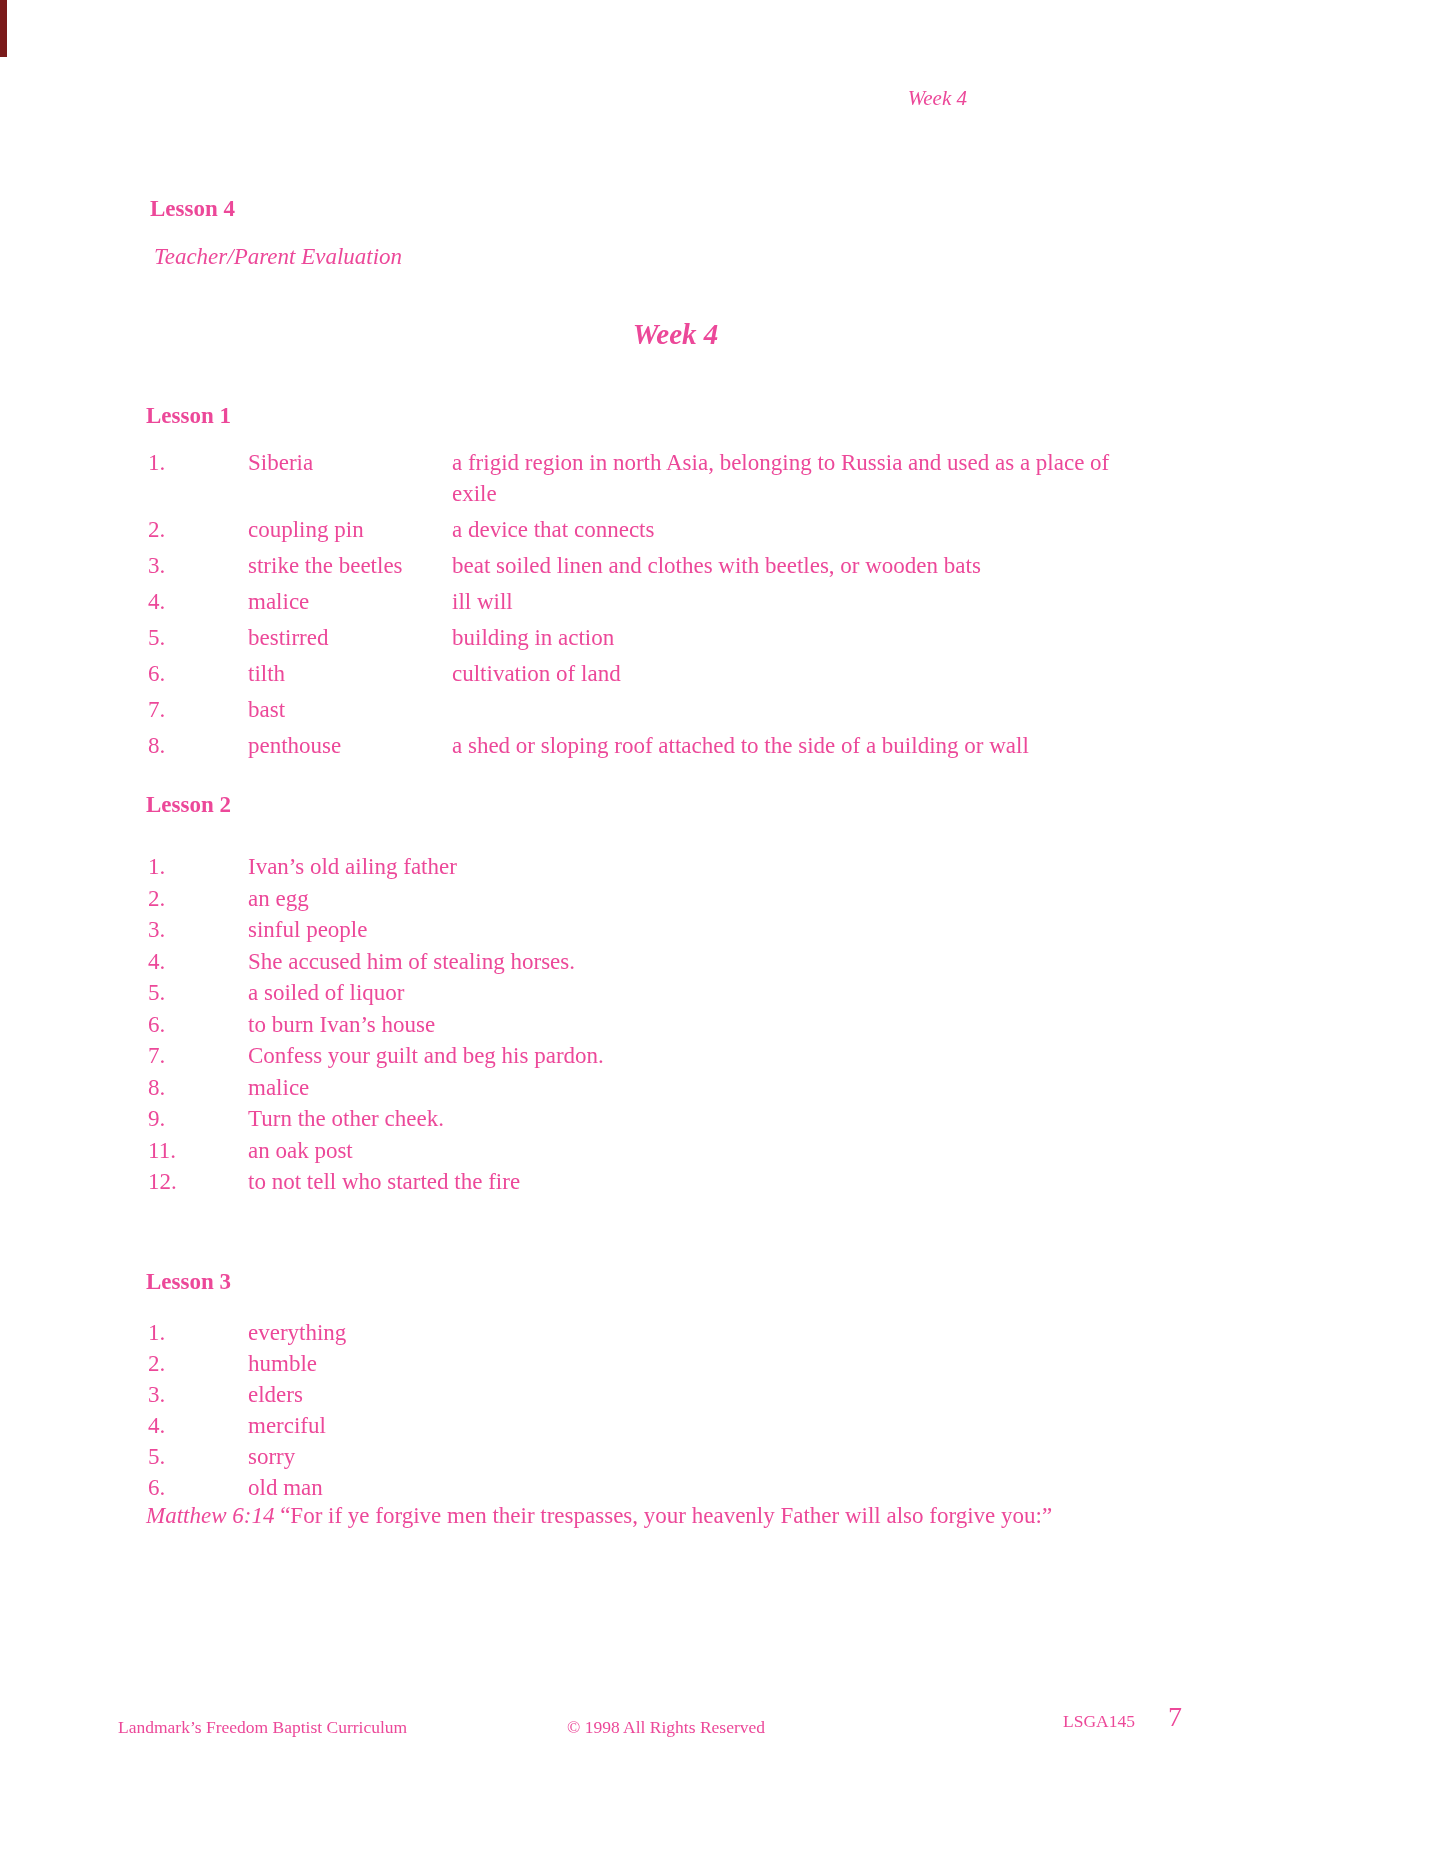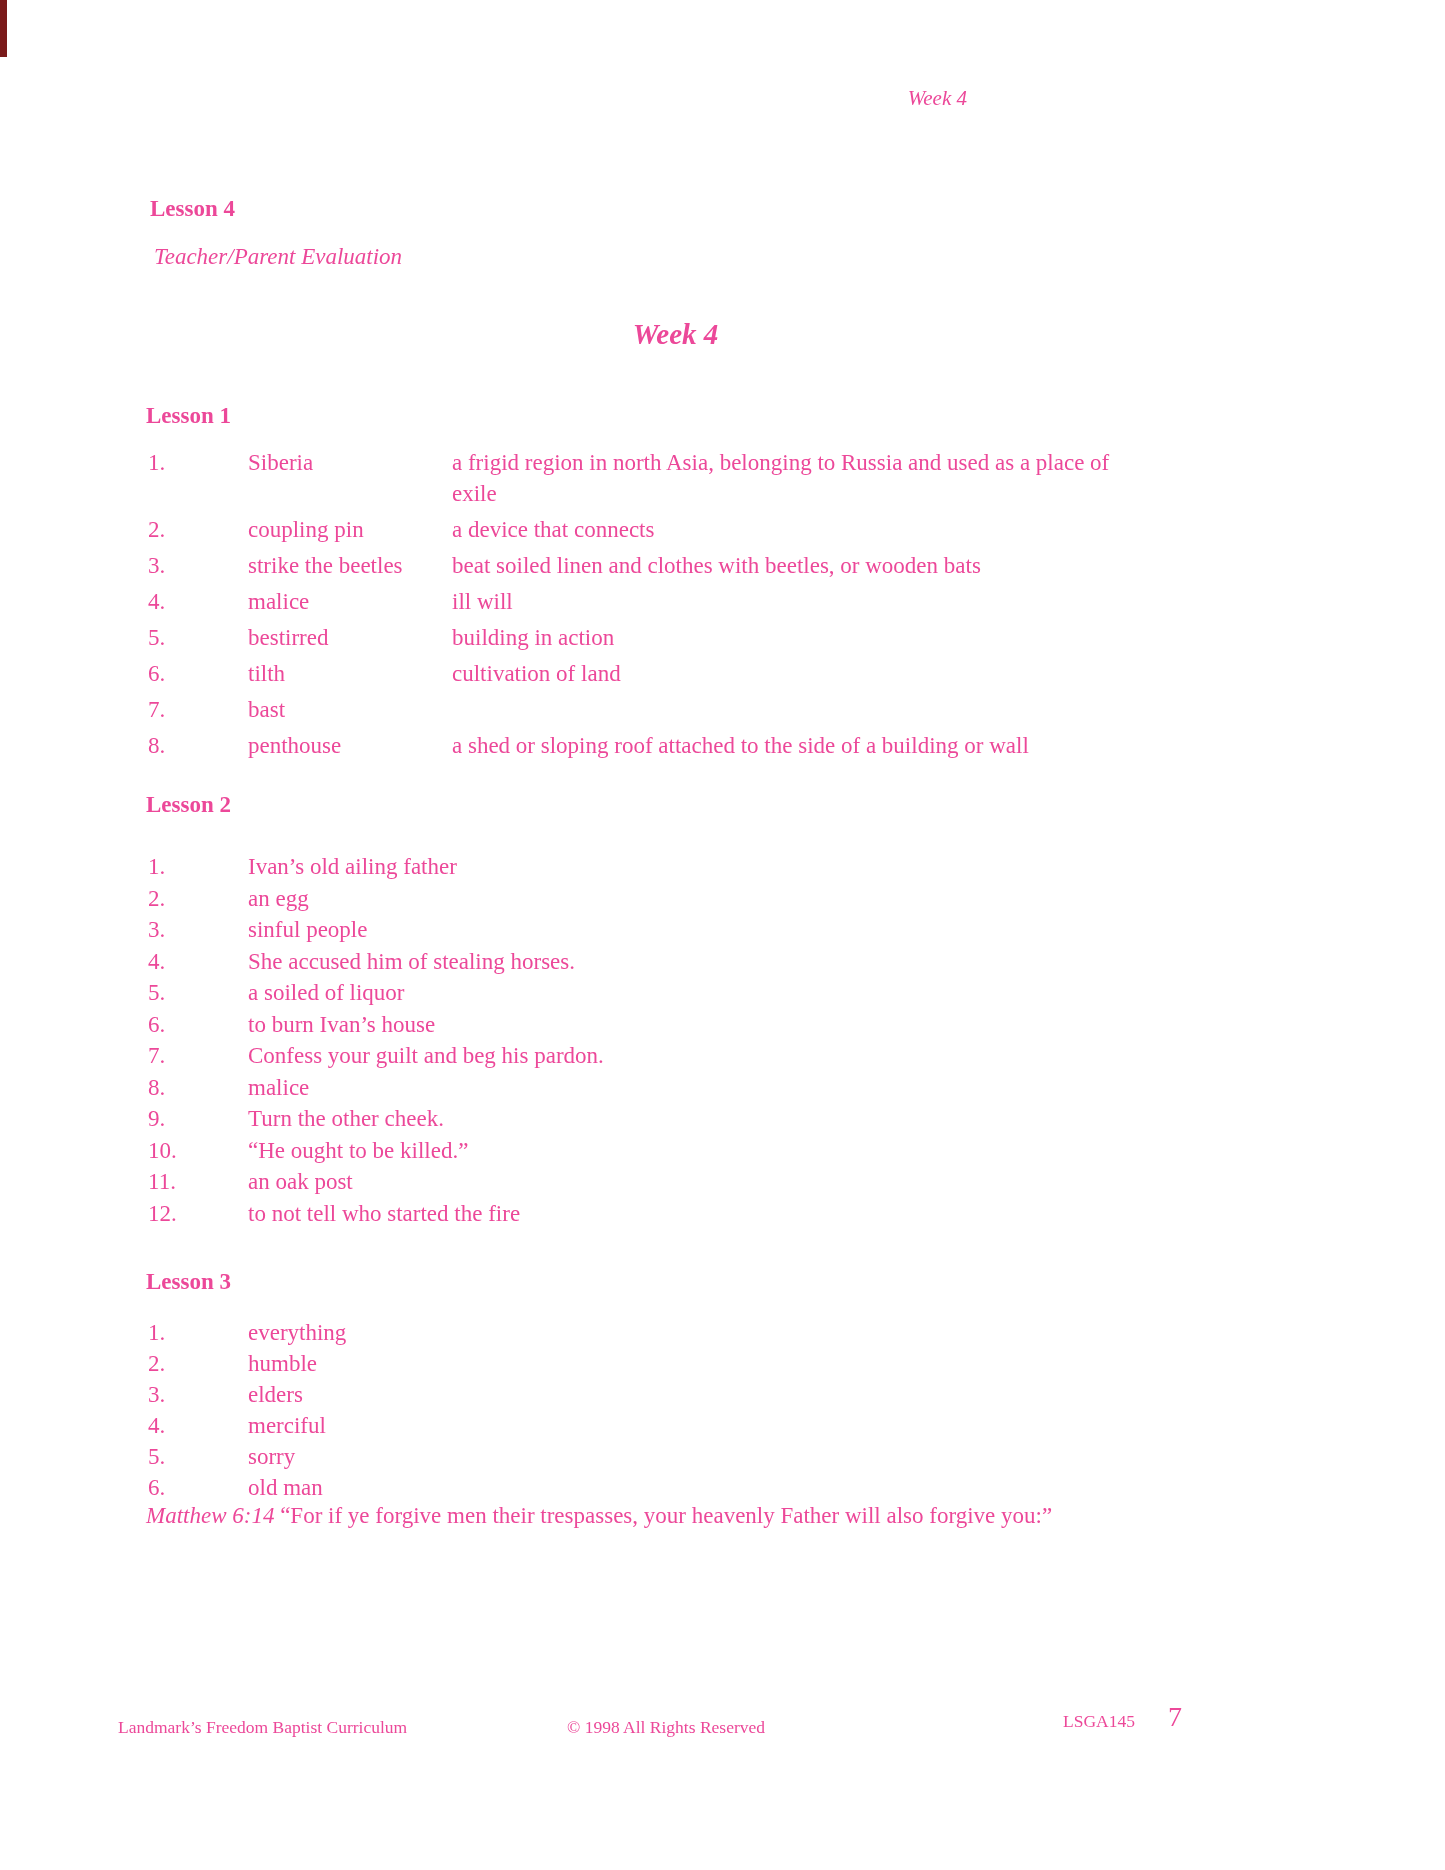--- a/index.html
+++ b/index.html
@@ -174,24 +174,20 @@
   </div>
       <div class="row">
     <span class="cell-num">8.</span>
     <span class="cell-ans">malice</span>
   </div>
       <div class="row">
     <span class="cell-num">9.</span>
     <span class="cell-ans">Turn the other cheek.</span>
   </div>
       <div class="row">
-    <span class="cell-num">10.</span>
-    <span class="cell-ans">“He ought to be killed.”</span>
-  </div>
-      <div class="row">
     <span class="cell-num">11.</span>
     <span class="cell-ans">an oak post</span>
   </div>
       <div class="row">
     <span class="cell-num">12.</span>
     <span class="cell-ans">to not tell who started the fire</span>
   </div>
     </div>
 
   <div class="sec-heading sec3-h">Lesson 3</div>

